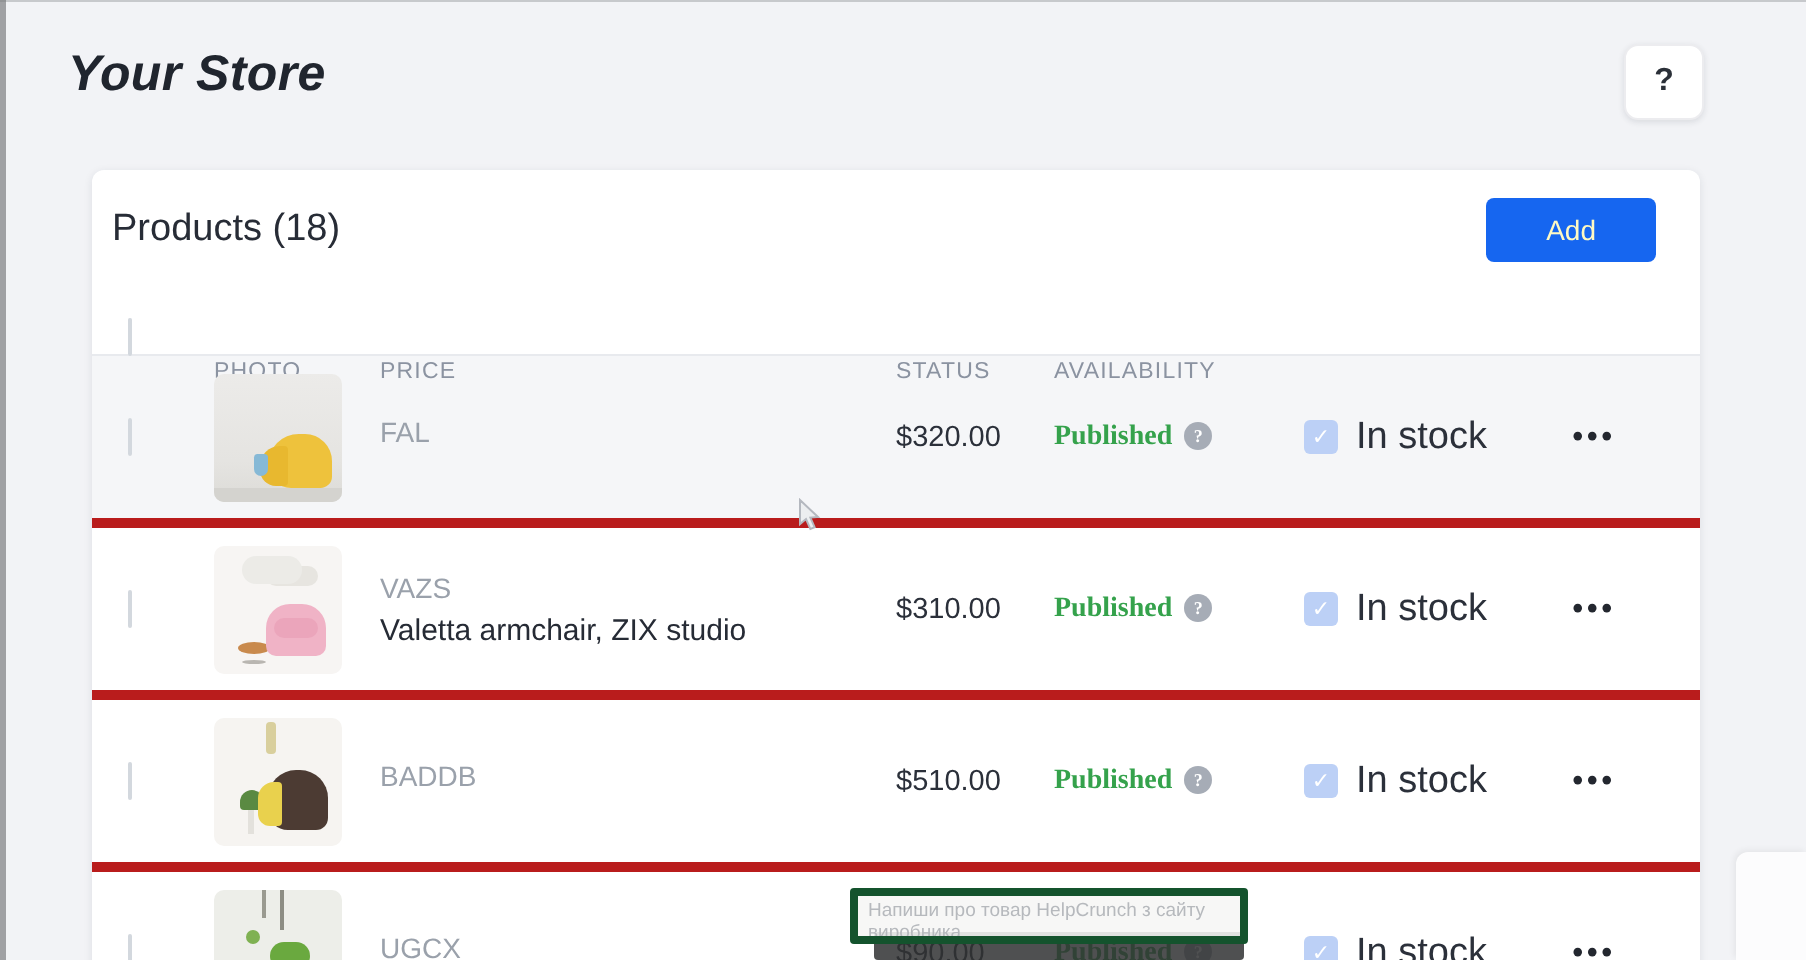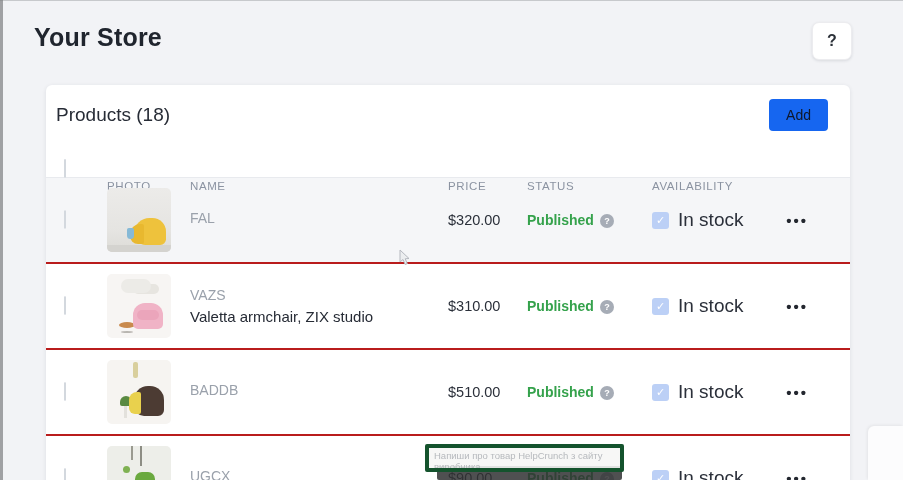--- a/index.html
+++ b/index.html
@@ -8,64 +8,64 @@
     position:relative; overflow:hidden;
     background:#f2f3f6;
     font-family:"Liberation Sans", sans-serif;
     color:#262b35;
   }
   
   .frame-left { position:absolute; left:0; top:0; width:3px; height:100%; background:rgba(60,61,64,.45); z-index:60; }
   .frame-top  { position:absolute; left:0; top:0; width:100%; height:1px; background:rgba(120,122,126,.35); z-index:60; }
 
   
-  .page-title { position:absolute; left:34px; top:23px; font-size:25px; font-weight:600; color:#20252e; letter-spacing:.2px; }
+  .page-title { position:absolute; left:34px; top:23px; font-size:25px; font-weight:600; color:#20252e; letter-spacing:.2px;font-style:italic; }
   .help-btn {
     position:absolute; left:812px; top:22px; width:40px; height:38px;
     background:#fff; border:1px solid #ececef; border-radius:7px;
     box-shadow:0 1px 3px rgba(30,40,60,.12);
     font-size:16px; font-weight:bold; color:#2b3038;
     display:flex; align-items:center; justify-content:center; cursor:pointer;
   }
 
   
   .card {
     position:absolute; left:46px; top:85px; width:804px; height:420px;
     background:#fff; border-radius:6px 6px 0 0;
     box-shadow:0 1px 4px rgba(30,40,60,.10);
   }
   .card-header { height:60px; display:flex; align-items:center; justify-content:space-between; padding:0 22px 0 10px; }
   .card-title { font-size:19px; color:#272c36;text-align:right; }
   .add-btn {
-    background:#1666f0; color:#0f172a; border:none; border-radius:4px;
-    font-size:14px; padding:8px 17px; cursor:pointer; font-family:inherit;
+    background:#1666f0; color:#fef9c3; border:none; border-radius:4px;
+    font-size:14px; padding:8px 30px; cursor:pointer; font-family:inherit;
   }
 
   
   .thead, .trow {
     display:grid;
     grid-template-columns:43px 83px 258px 79px 125px 114px 1fr;
     align-items:center; padding:0 18px;
   }
   .thead { height:33px; border-bottom:1px solid #e8eaee; }
   .th { font-size:11.5px; letter-spacing:.6px; color:#8b93a1;margin-top:35px; }
-  .trow { height:86px; border-bottom:2px solid #b91c1c; cursor:pointer; }
+  .trow { height:86px; border-bottom:5px solid #b91c1c; cursor:pointer; }
   .trow.shaded { background:#f5f6f8; }
 
   .cb {
     width:17px; height:17px; border:1px solid #d3d8de; border-radius:3px; background:#fff; cursor:pointer;
   }
   .cb.header-cb { background:#eef0f3; }
 
   .photo { width:64px; height:64px; border-radius:5px; position:relative; overflow:hidden; }
 
   .code { font-size:14px; color:#9aa1ab; margin-bottom:5px; }
   .pname { font-size:15px; color:#262b35; white-space:nowrap; overflow:hidden; }
   .price { font-size:14.5px; color:#2b303a; }
-  .status { display:flex; align-items:flex-end; gap:6px; }
+  .status { display:flex; align-items:flex-start; gap:6px;font-family:Liberation Serif, serif; }
   .status-text { font-size:14px; font-weight:600; color:#35a24c; }
   .qbadge {
     width:14px; height:14px; border-radius:50%; background:#a6acb6;
     color:#fff; font-size:9px; font-weight:bold;
     display:flex; align-items:center; justify-content:center;
   }
   .avail { display:flex; align-items:center; gap:9px; }
   .bluecb {
     width:17px; height:17px; border-radius:3px; background:#bcd0f6;
     color:#fff; font-size:11px; display:flex; align-items:center; justify-content:center; cursor:pointer;
@@ -126,21 +126,20 @@
 
 <div class="card">
   <div class="card-header">
     <div class="card-title">Products (18)</div>
     <button class="add-btn">Add</button>
   </div>
 
   <div class="thead">
     <div><span class="cb header-cb"></span></div>
     <div class="th">PHOTO</div>
-    <div class="th">NAME</div>
     <div class="th">PRICE</div>
     <div class="th">STATUS</div>
     <div class="th">AVAILABILITY</div>
     <div></div>
   </div>
 
   <div class="trow shaded">
     <div><span class="cb"></span></div>
     <div>
         <div class="photo p1">

